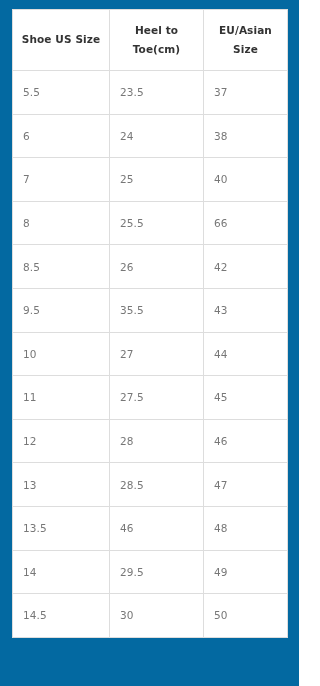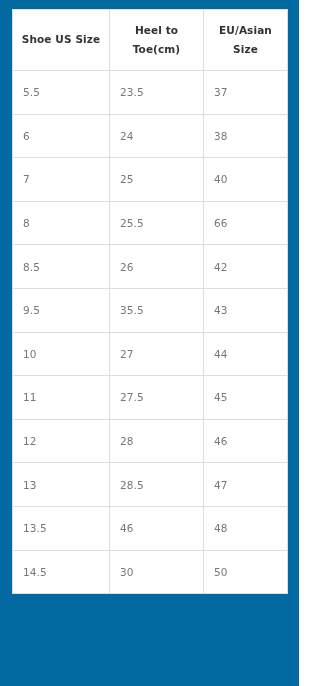--- a/index.html
+++ b/index.html
@@ -148,20 +148,25 @@
             <td>13</td>
             <td>28.5</td>
             <td>47</td>
           </tr>
           <tr>
             <td>13.5</td>
             <td>46</td>
             <td>48</td>
           </tr>
           <tr>
+            <td>14</td>
+            <td>29.5</td>
+            <td>49</td>
+          </tr>
+          <tr>
             <td>14.5</td>
             <td>30</td>
             <td>50</td>
           </tr>
         </tbody>
     </table>
   </div>
 </div>
 
 </body></html>

